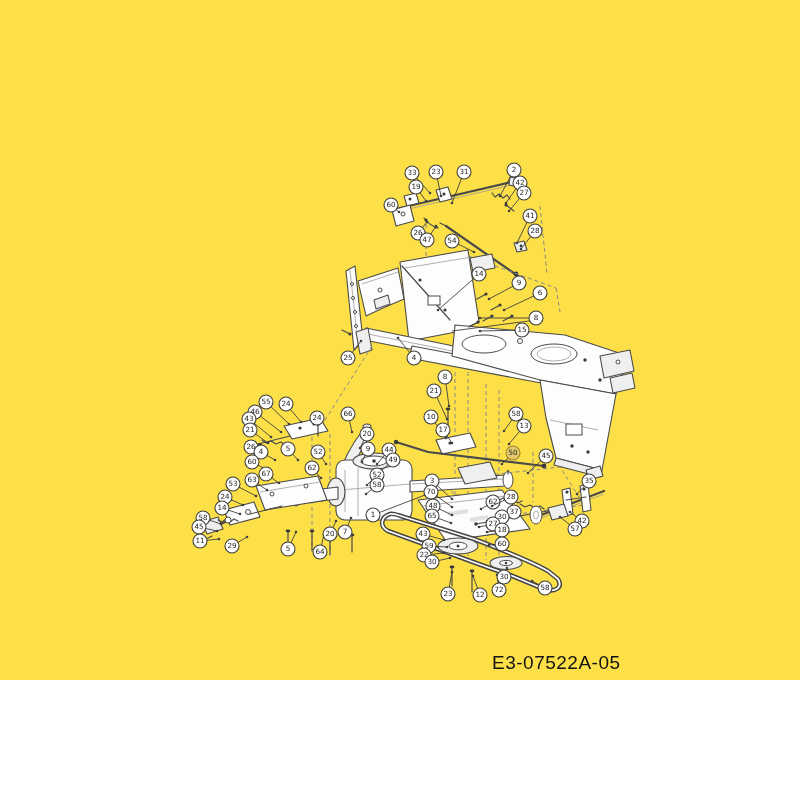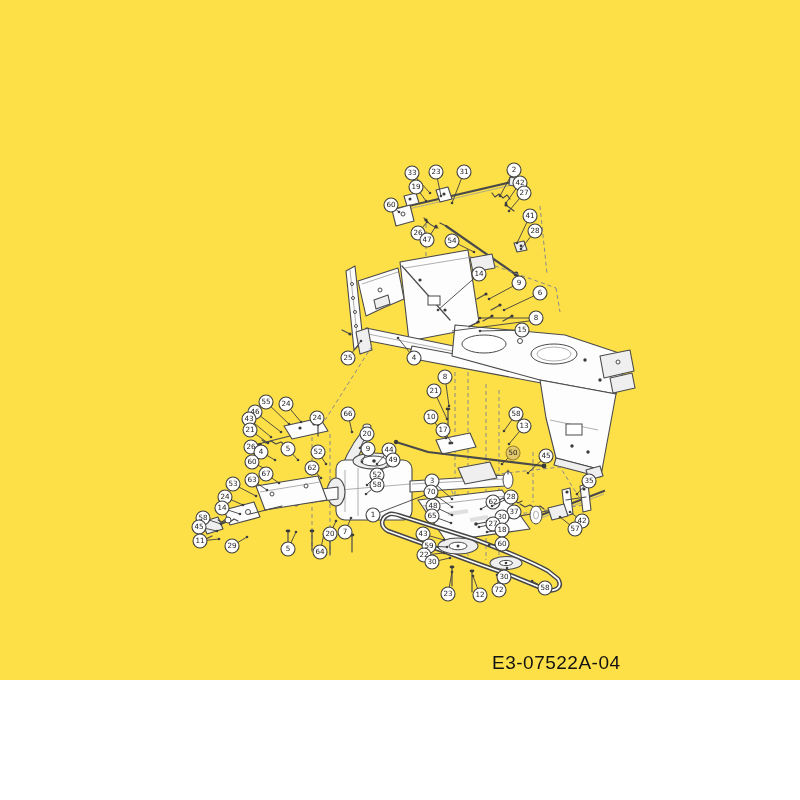--- a/index.html
+++ b/index.html
@@ -736,14 +736,14 @@
         </g>
         <g>
           <line x1="545" y1="588" x2="532" y2="581" class="leader"></line>
           <circle cx="532" cy="581" r="1.3" class="leader-dot"></circle>
           <circle cx="545" cy="588" r="7" class="callout-circle"></circle>
           <text x="545" y="590.4" class="callout-text">58</text>
         </g>
       </g>
   </svg>
 
-  <div class="part-number">E3-07522A-04</div>
+  <div class="part-number">E3-07522A-05</div>
 </div>
 
 </body></html>

